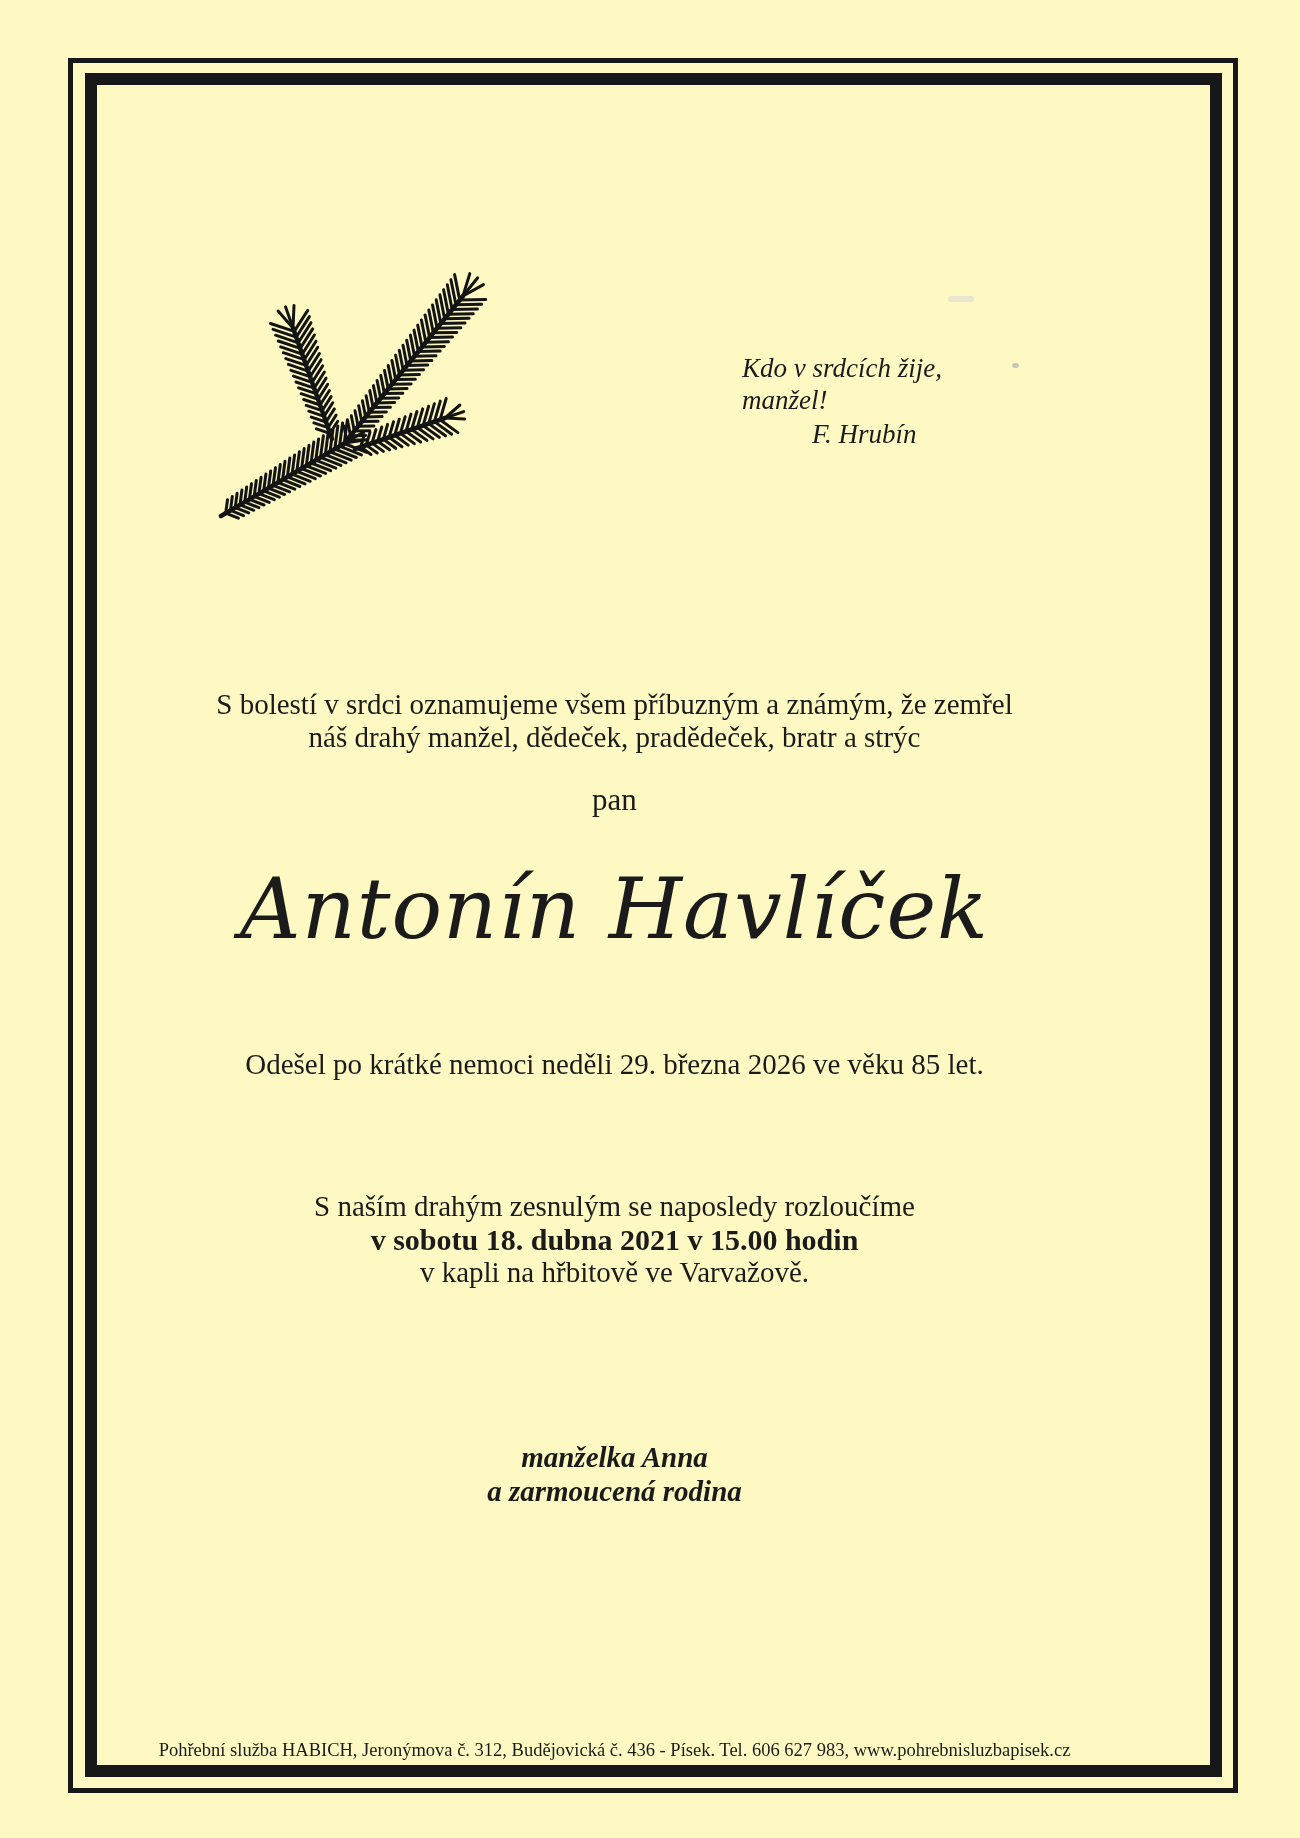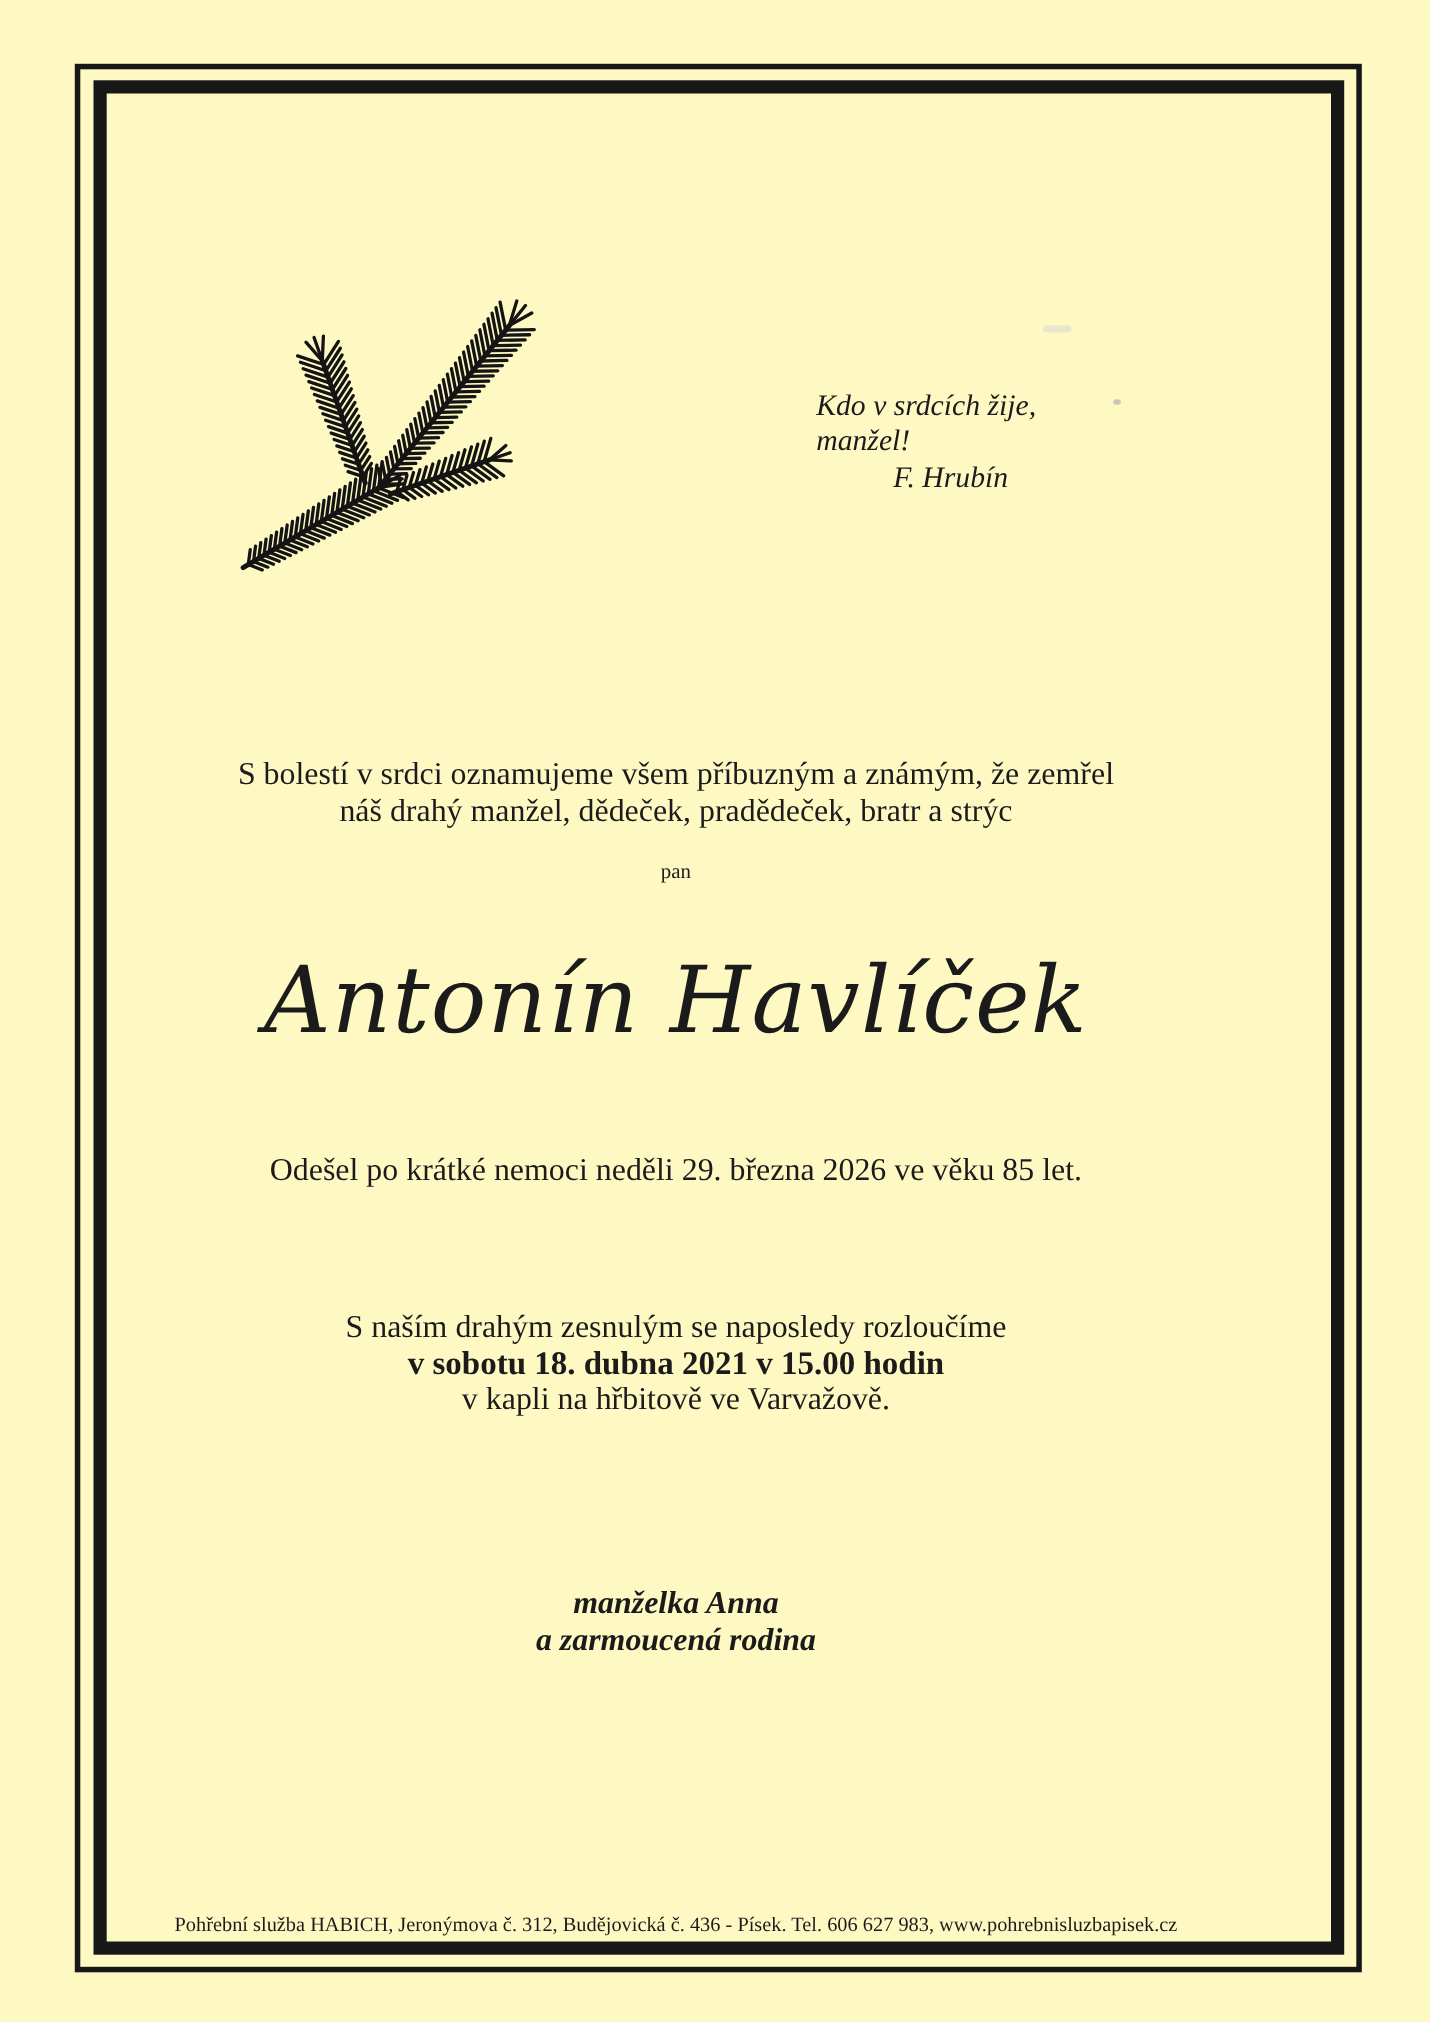--- a/index.html
+++ b/index.html
@@ -27,21 +27,21 @@
   .quote-block{
     position:absolute;left:742px;top:352px;
     font-style:italic;font-size:27px;line-height:32px;
     white-space:nowrap;
   }
   .quote-author{margin-left:70px;margin-top:2px;}
   .col{
     position:absolute;left:85px;width:1059px;text-align:center;
   }
   .announcement{top:688px;font-size:29px;line-height:33px;}
-  .salutation{top:782px;font-size:19px;}
+  .salutation{top:782px;font-size:31px;}
   .deceased-name{
     top:852px;
     font-family:"DejaVu Serif", serif;
     font-style:italic;
     font-size:84px;line-height:115px;
     letter-spacing:1px;
   }
   .death-info{top:1048px;font-size:29px;}
   .farewell{top:1190px;font-size:29px;line-height:33px;}
   .farewell .bold-line{font-weight:bold;font-size:30px;}

